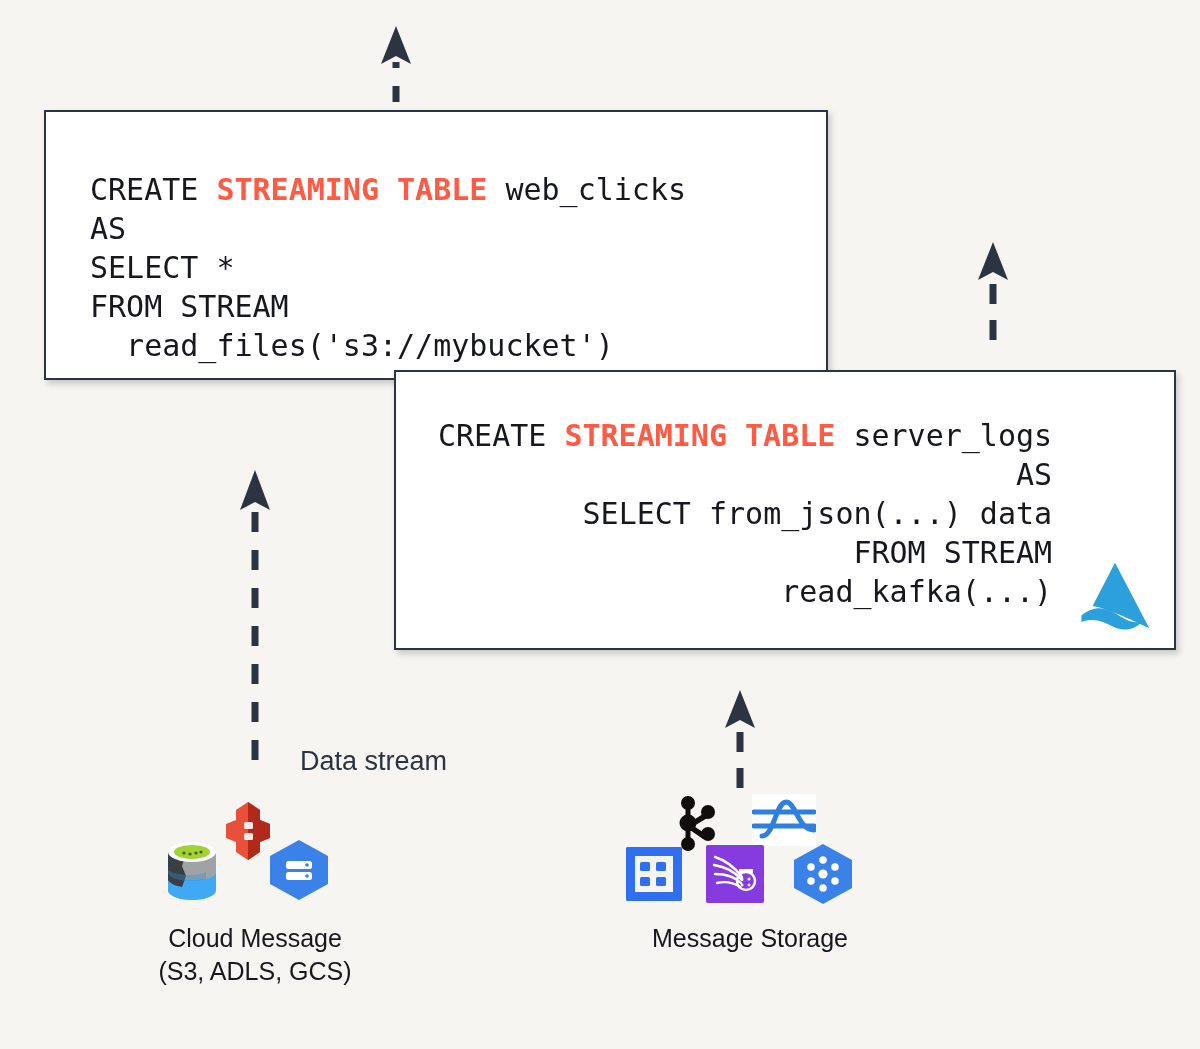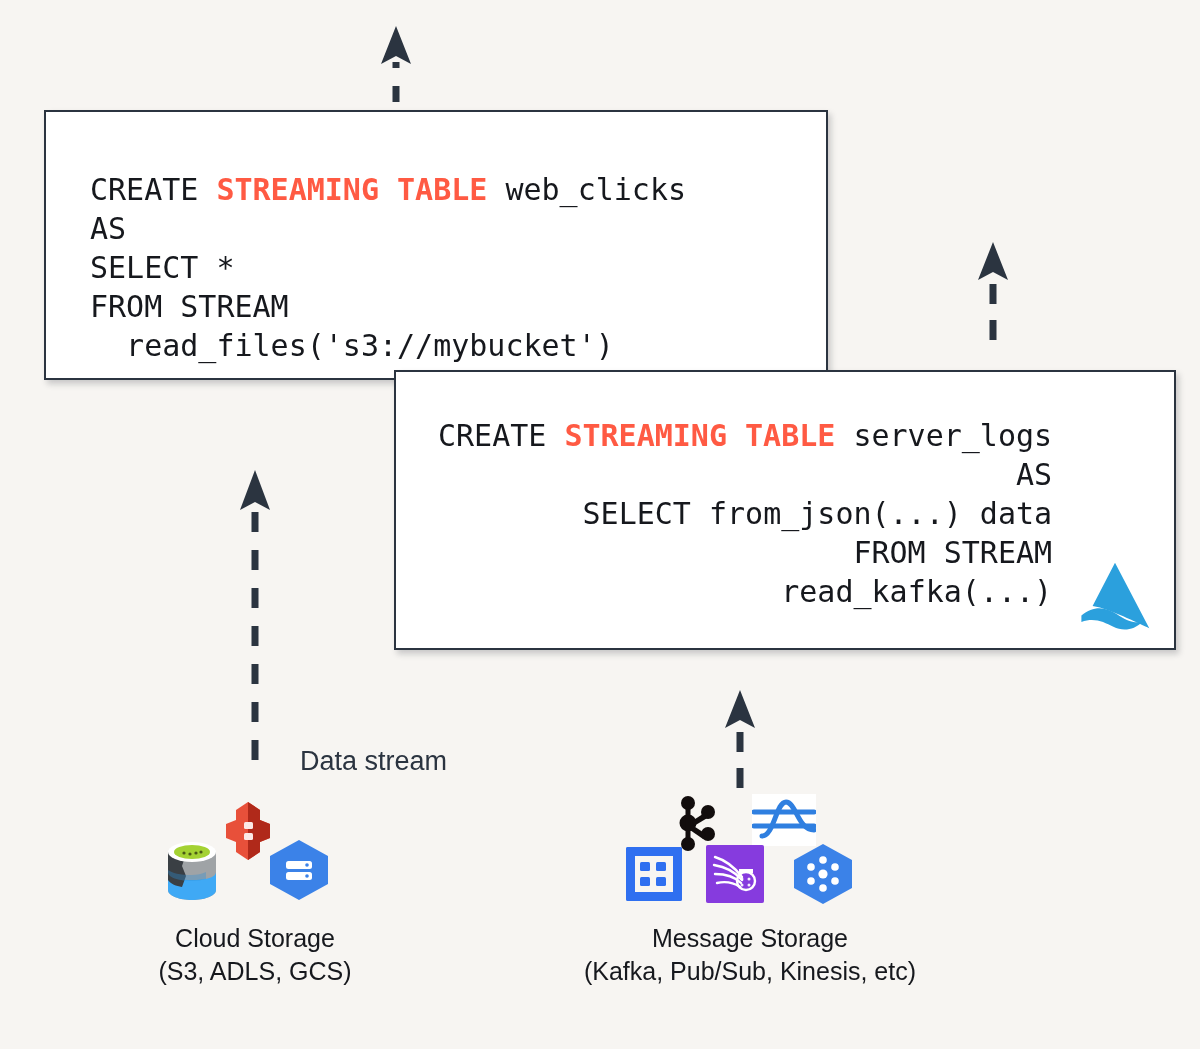--- a/index.html
+++ b/index.html
@@ -179,21 +179,21 @@
     <svg class="icon" style="left:116px; top:48px;" width="66" height="64" viewBox="0 0 66 64">
       <path d="M33 2 L62 18 L62 46 L33 62 L4 46 L4 18 Z" fill="#3b82e8"></path>
       <rect x="20" y="23" width="26" height="8" rx="2.5" fill="#ffffff"></rect>
       <rect x="20" y="34" width="26" height="8" rx="2.5" fill="#ffffff"></rect>
       <circle cx="41" cy="27" r="1.8" fill="#3b82e8"></circle>
       <circle cx="41" cy="38" r="1.8" fill="#3b82e8"></circle>
     </svg>
   </div>
 
   <div class="source-label" style="left:110px; top:922px; width:290px;">
-    <span>Cloud Storage</span>
+    <span>Cloud Message</span>
     <span class="line2">(S3, ADLS, GCS)</span>
   </div>
 
   <div class="icon-group" style="left:610px; top:790px; width:270px; height:120px;">
 
     <svg class="icon" style="left:62px; top:5px;" width="50" height="56" viewBox="0 0 50 56">
       <g fill="#120d0d">
         <circle cx="16" cy="8" r="7"></circle>
         <circle cx="16" cy="28" r="8.5"></circle>
         <circle cx="16" cy="49" r="7"></circle>
@@ -255,16 +255,15 @@
         <circle cx="21" cy="25" r="3.8"></circle>
         <circle cx="45" cy="25" r="3.8"></circle>
         <circle cx="21" cy="39" r="3.8"></circle>
         <circle cx="45" cy="39" r="3.8"></circle>
       </g>
     </svg>
   </div>
 
   <div class="source-label" style="left:555px; top:922px; width:390px;">
     <span>Message Storage</span>
-    <span class="line2">(Kafka, Pub/Sub, Kinesis, etc)</span>
   </div>
 
 </div>
 
 </body></html>

